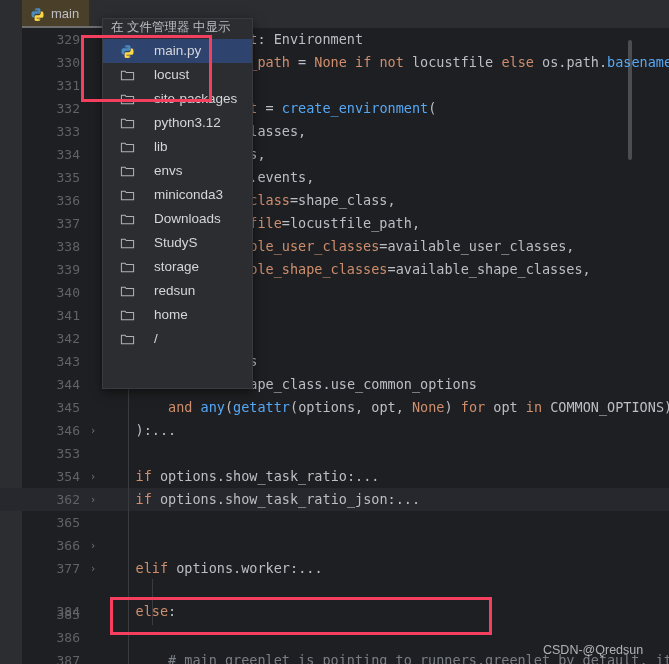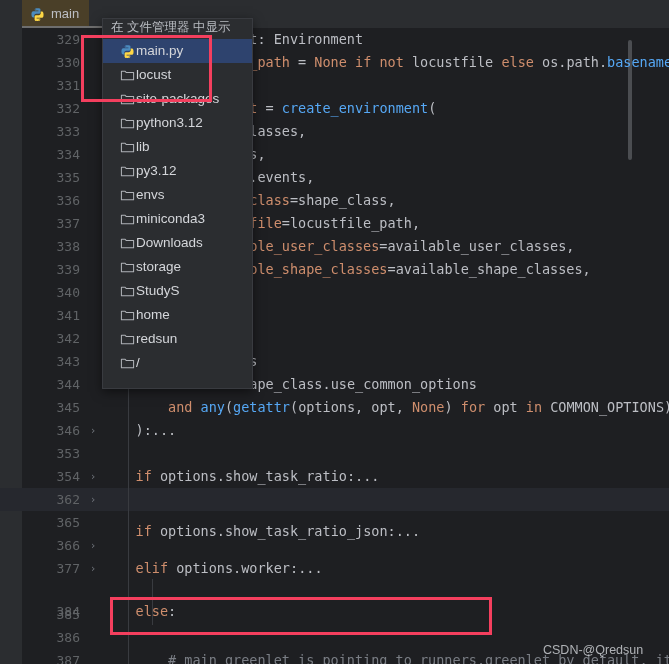--- a/index.html
+++ b/index.html
@@ -140,21 +140,21 @@
     overflow: hidden;
   }
   .popup-list {
     position: absolute; left: 0; top: 20px;
     width: 151px;
   }
   .pitem {
     position: relative;
     height: 24px;
     display: flex; align-items: center;
-    gap: 1px;
+    gap: 19px;
     padding-left: 17px;
   }
   .pitem.sel { background: #2e436e; }
   .pitem .plabel {
     color: #d4d6da;
     font-family: "Liberation Sans", sans-serif;
     font-size: 13.5px;
     line-height: 24px;
     white-space: nowrap;
   }
@@ -295,21 +295,21 @@
         <div class="code" style="left: 103px;"></div>
       </div>
       <div class="row" style="top: 437px;">
         <div class="ln">354</div>
         <div class="fold">›</div>
         <div class="code" style="left: 103px;"><span class="txt">    </span><span class="kw">if</span><span class="txt"> </span><span class="txt">options</span><span class="txt">.</span><span class="txt">show_task_ratio</span><span class="txt">:...</span></div>
       </div>
       <div class="row current" style="top: 460px;">
         <div class="ln">362</div>
         <div class="fold">›</div>
-        <div class="code" style="left: 103px; margin-top: 32px;"><span class="txt">    </span><span class="kw">if</span><span class="txt"> </span><span class="txt">options</span><span class="txt">.</span><span class="txt">show_task_ratio_json</span><span class="txt">:...</span></div>
+        <div class="code" style="left: 103px;"><span class="txt">    </span><span class="kw">if</span><span class="txt"> </span><span class="txt">options</span><span class="txt">.</span><span class="txt">show_task_ratio_json</span><span class="txt">:...</span></div>
       </div>
       <div class="row" style="top: 483px;">
         <div class="ln">365</div>
         <div class="code" style="left: 103px;"></div>
       </div>
       <div class="row" style="top: 506px;">
         <div class="ln">366</div>
         <div class="fold">›</div>
       </div>
       <div class="row" style="top: 529px; text-decoration: underline;">
@@ -380,28 +380,20 @@
             </svg>
           </span>
           <span class="plabel">lib</span>
         </div>
         <div class="pitem">
           <span class="folder-icon">
             <svg width="15" height="15" viewBox="0 0 16 16">
               <path d="M1.5 3.5h4l1.2 1.4h7.8v7.6H1.5z" fill="none" stroke="#b0b3b8" stroke-width="1.1" stroke-linejoin="round"></path>
             </svg>
           </span>
-          <span class="plabel">py3.12</span>
-        </div>
-        <div class="pitem">
-          <span class="folder-icon">
-            <svg width="15" height="15" viewBox="0 0 16 16">
-              <path d="M1.5 3.5h4l1.2 1.4h7.8v7.6H1.5z" fill="none" stroke="#b0b3b8" stroke-width="1.1" stroke-linejoin="round"></path>
-            </svg>
-          </span>
           <span class="plabel">envs</span>
         </div>
         <div class="pitem">
           <span class="folder-icon">
             <svg width="15" height="15" viewBox="0 0 16 16">
               <path d="M1.5 3.5h4l1.2 1.4h7.8v7.6H1.5z" fill="none" stroke="#b0b3b8" stroke-width="1.1" stroke-linejoin="round"></path>
             </svg>
           </span>
           <span class="plabel">miniconda3</span>
         </div>
@@ -412,45 +404,45 @@
             </svg>
           </span>
           <span class="plabel">Downloads</span>
         </div>
         <div class="pitem">
           <span class="folder-icon">
             <svg width="15" height="15" viewBox="0 0 16 16">
               <path d="M1.5 3.5h4l1.2 1.4h7.8v7.6H1.5z" fill="none" stroke="#b0b3b8" stroke-width="1.1" stroke-linejoin="round"></path>
             </svg>
           </span>
+          <span class="plabel">StudyS</span>
+        </div>
+        <div class="pitem">
+          <span class="folder-icon">
+            <svg width="15" height="15" viewBox="0 0 16 16">
+              <path d="M1.5 3.5h4l1.2 1.4h7.8v7.6H1.5z" fill="none" stroke="#b0b3b8" stroke-width="1.1" stroke-linejoin="round"></path>
+            </svg>
+          </span>
           <span class="plabel">storage</span>
         </div>
         <div class="pitem">
           <span class="folder-icon">
             <svg width="15" height="15" viewBox="0 0 16 16">
               <path d="M1.5 3.5h4l1.2 1.4h7.8v7.6H1.5z" fill="none" stroke="#b0b3b8" stroke-width="1.1" stroke-linejoin="round"></path>
             </svg>
           </span>
-          <span class="plabel">StudyS</span>
+          <span class="plabel">redsun</span>
         </div>
         <div class="pitem">
           <span class="folder-icon">
             <svg width="15" height="15" viewBox="0 0 16 16">
               <path d="M1.5 3.5h4l1.2 1.4h7.8v7.6H1.5z" fill="none" stroke="#b0b3b8" stroke-width="1.1" stroke-linejoin="round"></path>
             </svg>
           </span>
           <span class="plabel">home</span>
-        </div>
-        <div class="pitem">
-          <span class="folder-icon">
-            <svg width="15" height="15" viewBox="0 0 16 16">
-              <path d="M1.5 3.5h4l1.2 1.4h7.8v7.6H1.5z" fill="none" stroke="#b0b3b8" stroke-width="1.1" stroke-linejoin="round"></path>
-            </svg>
-          </span>
-          <span class="plabel">redsun</span>
         </div>
         <div class="pitem">
           <span class="folder-icon">
             <svg width="15" height="15" viewBox="0 0 16 16">
               <path d="M1.5 3.5h4l1.2 1.4h7.8v7.6H1.5z" fill="none" stroke="#b0b3b8" stroke-width="1.1" stroke-linejoin="round"></path>
             </svg>
           </span>
           <span class="plabel">/</span>
         </div>
       </div>

